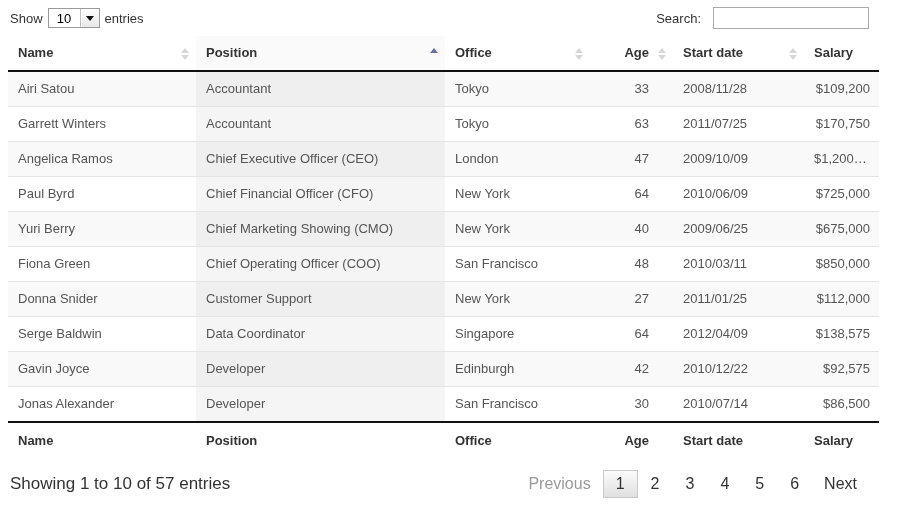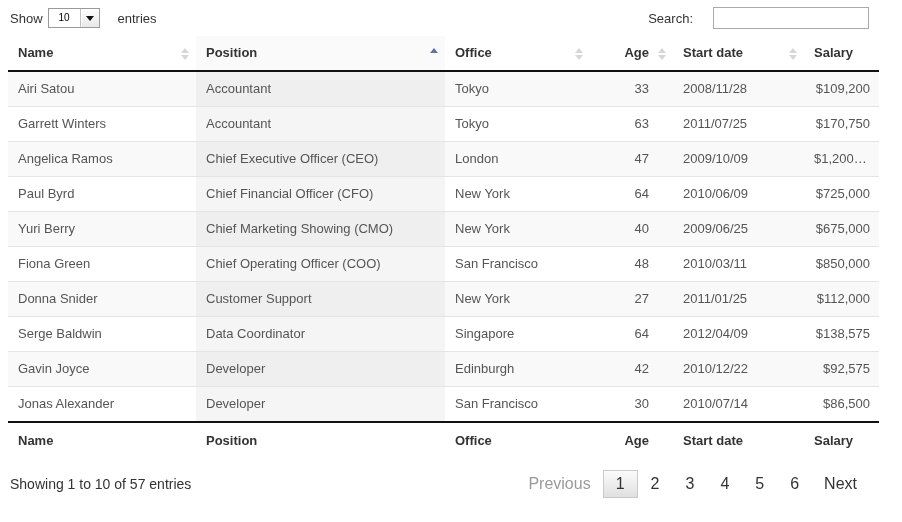--- a/index.html
+++ b/index.html
@@ -32,39 +32,39 @@
     box-sizing: border-box;
   }
   .length-control {
     display: flex;
     align-items: center;
     font-size: 13px;
     color: #333;
     white-space: nowrap;
   }
   .length-control .lbl-pre { margin-right: 5px; }
-  .length-control .lbl-post { margin-left: 18px; }
+  .length-control .lbl-post { margin-left: 5px; }
 
   .fake-select {
     display: inline-flex;
     align-items: stretch;
     height: 20px;
     border: 1px solid #9a9a9a;
     background: #ffffff;
     box-sizing: border-box;
     cursor: pointer;
     min-width: 52px;
   }
   .fake-select .val {
     flex: 1;
     display: flex;
     align-items: center;
     justify-content: center;
     padding: 0 6px;
-    font-size: 10px;
+    font-size: 13px;
     color: #000;
     line-height: 1;
   }
   .fake-select .arrow-btn {
     width: 18px;
     border-left: 1px solid #c0c0c0;
     background: linear-gradient(#fdfdfd, #e8e8e8);
     display: flex;
     align-items: center;
     justify-content: center;
@@ -77,21 +77,21 @@
     border-right: 4px solid transparent;
     border-top: 5px solid #111;
   }
 
   .search-control {
     display: flex;
     align-items: center;
     font-size: 13px;
     color: #333;
   }
-  .search-control .s-label { margin-right: 20px; }
+  .search-control .s-label { margin-right: 12px; }
   .search-control input {
     width: 156px;
     height: 22px;
     box-sizing: border-box;
     border: 1px solid #aaaaaa;
     background: #fff;
     font-family: "Liberation Sans", sans-serif;
     font-size: 13px;
     color: #333;
     padding: 1px 3px;
@@ -181,21 +181,21 @@
 
   
   .bottom-bar {
     display: flex;
     align-items: center;
     justify-content: space-between;
     padding: 12px 2px 0 2px;
     box-sizing: border-box;
   }
   .dt-info {
-    font-size: 14px;
+    font-size: 17px;
     color: #333333;
     white-space: nowrap;
   }
   .paginate {
     display: flex;
     align-items: stretch;
     white-space: nowrap;
   }
   .pg {
     display: inline-flex;

